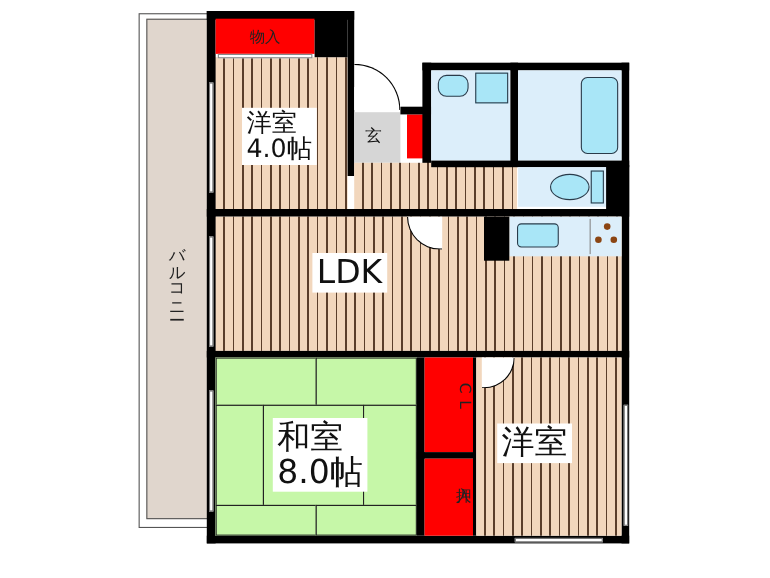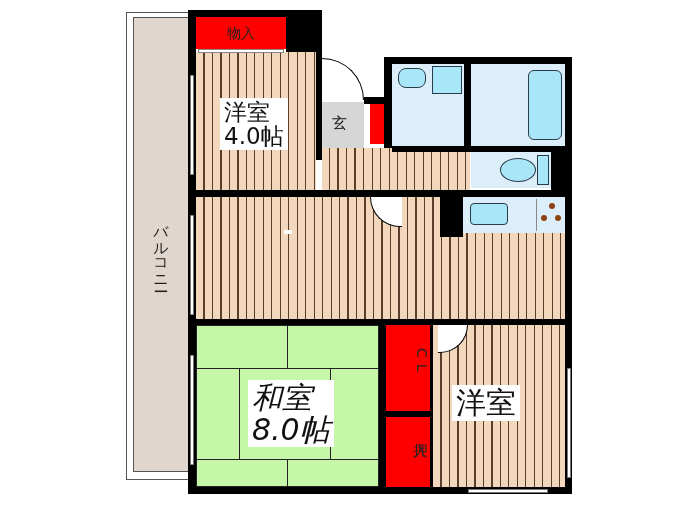--- a/index.html
+++ b/index.html
@@ -70,34 +70,35 @@
 <div class="wet" style="left:463px;top:197px;width:102px;height:36px;"></div>
 <div class="fixture" style="left:470px;top:203px;width:38px;height:22px;border-radius:4px;"></div>
 <div class="abs" style="left:536px;top:199px;width:28px;height:32px;border-left:1px solid #888;">
   <span style="position:absolute;left:12px;top:4px;width:6px;height:6px;border-radius:50%;background:#8b4513;"></span>
   <span style="position:absolute;left:4px;top:16px;width:6px;height:6px;border-radius:50%;background:#8b4513;"></span>
   <span style="position:absolute;left:18px;top:16px;width:6px;height:6px;border-radius:50%;background:#8b4513;"></span>
 </div>
 <div class="wall" style="left:440px;top:197px;width:23px;height:40px;"></div>
 <div class="door" style="left:370px;top:197px;width:32px;height:30px;border-radius:0 0 0 32px;border-top:none;border-right:none;"></div>
 <div class="label" style="left:284px;top:230px;font-size:30px;">
+  <div>LDK</div>
 </div>
 <div class="window" style="left:190px;top:215px;width:4px;height:100px;"></div>
 
 <div class="wall" style="left:188px;top:319px;width:384px;height:6px;"></div>
 
 <div class="abs" style="left:196px;top:325px;width:183px;height:162px;background:#c6f7a8;"></div>
 <div class="tatami" style="left:196px;top:325px;width:92px;height:44px;"></div>
 <div class="tatami" style="left:287px;top:325px;width:92px;height:44px;"></div>
 <div class="tatami" style="left:196px;top:368px;width:44px;height:92px;"></div>
 <div class="tatami" style="left:239px;top:368px;width:92px;height:92px;"></div>
 <div class="tatami" style="left:330px;top:368px;width:49px;height:92px;"></div>
 <div class="tatami" style="left:196px;top:459px;width:92px;height:28px;"></div>
 <div class="tatami" style="left:287px;top:459px;width:92px;height:28px;"></div>
-<div class="label" style="left:248px;top:380px;font-size:30px;font-style:italic;">
+<div class="label" style="left:248px;top:380px;font-size:30px;">
   <div>和室</div>
   <div>8.0帖</div>
 </div>
 <div class="window" style="left:190px;top:355px;width:4px;height:110px;"></div>
 
 <div class="wall" style="left:379px;top:325px;width:7px;height:162px;"></div>
 <div class="red" style="left:386px;top:325px;width:44px;height:86px;"></div>
 <div class="redtxt" style="left:386px;top:348px;width:44px;writing-mode:vertical-rl;letter-spacing:6px;">CL</div>
 <div class="wall" style="left:379px;top:411px;width:51px;height:6px;"></div>
 <div class="red" style="left:386px;top:417px;width:44px;height:70px;"></div>

